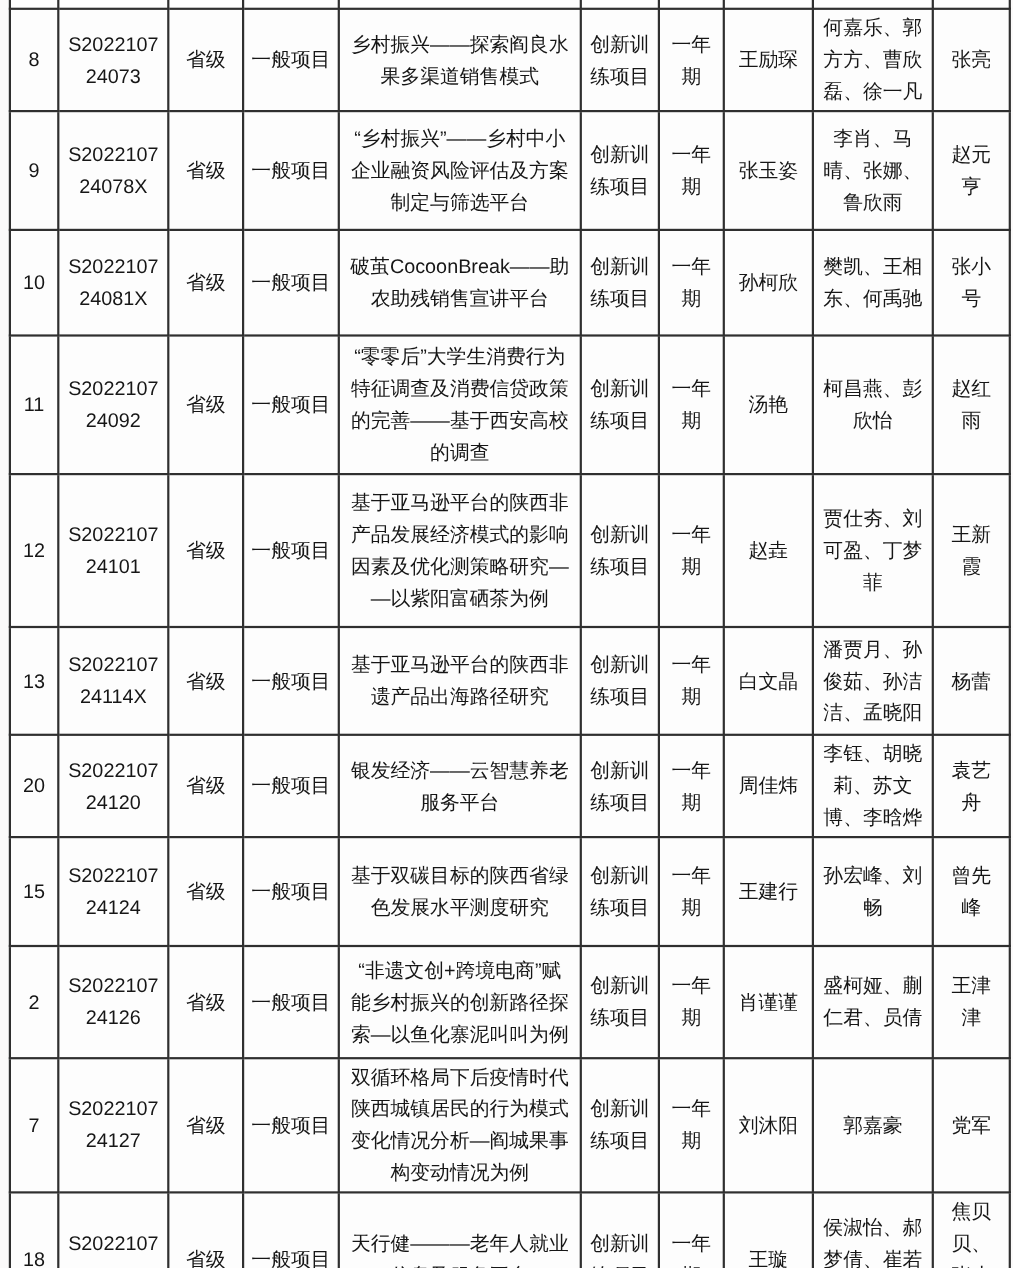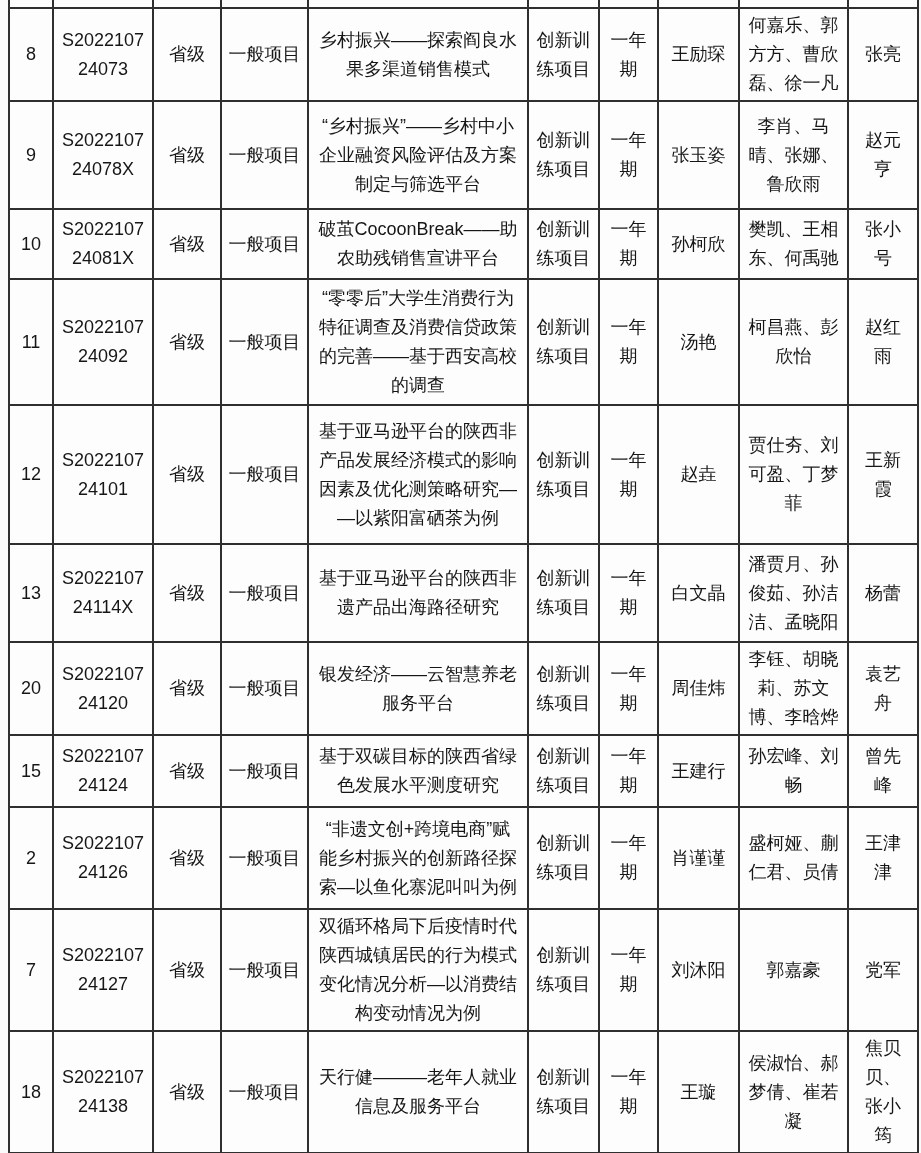--- a/index.html
+++ b/index.html
@@ -34,26 +34,26 @@
     padding: 2px 3px;
     white-space: pre-line;
     overflow: hidden;
     word-break: break-all;
   }
   tr.cut td { border-top: none; }
   
   tbody tr:nth-child(1)  { height: 8px;   }
   tbody tr:nth-child(2)  { height: 89px;  }
   tbody tr:nth-child(3)  { height: 108px; }
-  tbody tr:nth-child(4)  { height: 70px;  }
+  tbody tr:nth-child(4)  { height: 96px;  }
   tbody tr:nth-child(5)  { height: 126px; }
   tbody tr:nth-child(6)  { height: 139px; }
   tbody tr:nth-child(7)  { height: 98px;  }
   tbody tr:nth-child(8)  { height: 91px;  }
-  tbody tr:nth-child(9)  { height: 72px;  }
+  tbody tr:nth-child(9)  { height: 99px;  }
   tbody tr:nth-child(10) { height: 102px; }
   tbody tr:nth-child(11) { height: 114px; }
   tbody tr:nth-child(12) { height: 112px; }
 </style>
 </head>
 <body>
 
 <div class="page">
   <table class="projects">
     <colgroup>
@@ -253,21 +253,21 @@
 津</td>
   </tr>
         <tr>
     <td>7</td>
     <td>S2022107
 24127</td>
     <td>省级</td>
     <td>一般项目</td>
     <td>双循环格局下后疫情时代
 陕西城镇居民的行为模式
-变化情况分析—以消费结
+变化情况分析—阎城果事
 构变动情况为例</td>
     <td>创新训
 练项目</td>
     <td>一年
 期</td>
     <td>刘沐阳</td>
     <td>郭嘉豪</td>
     <td>党军</td>
   </tr>
         <tr>

